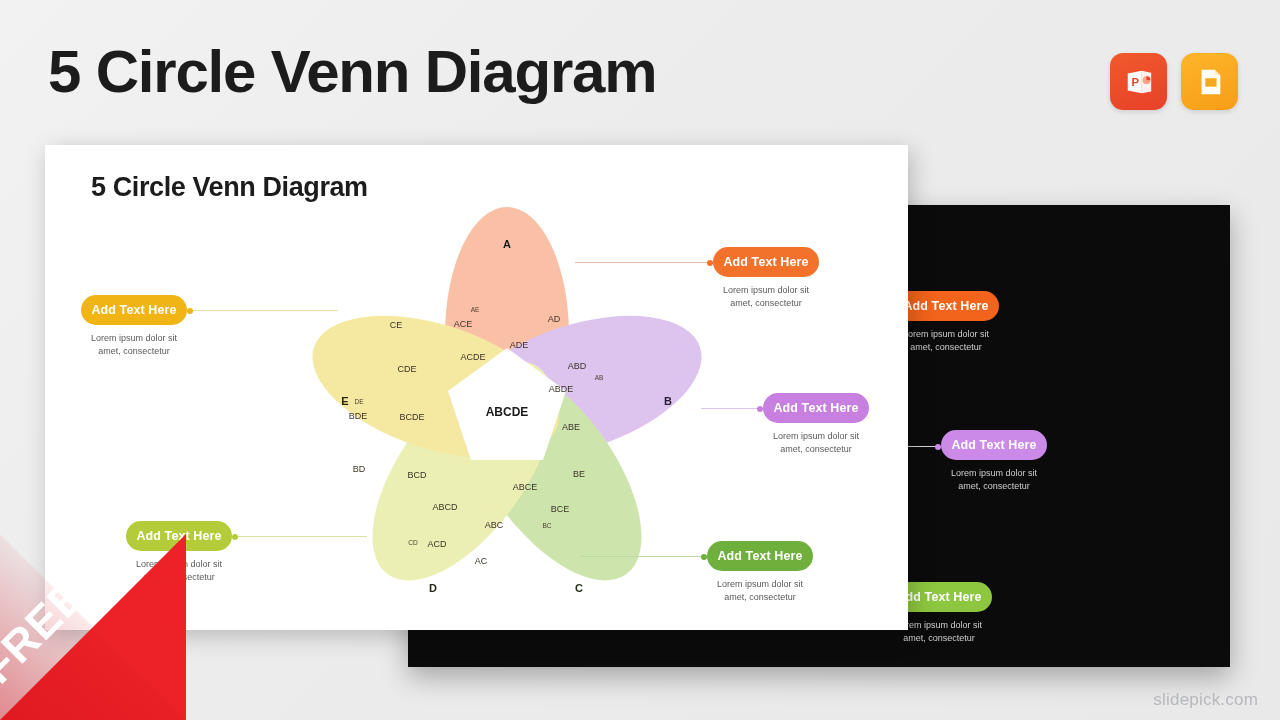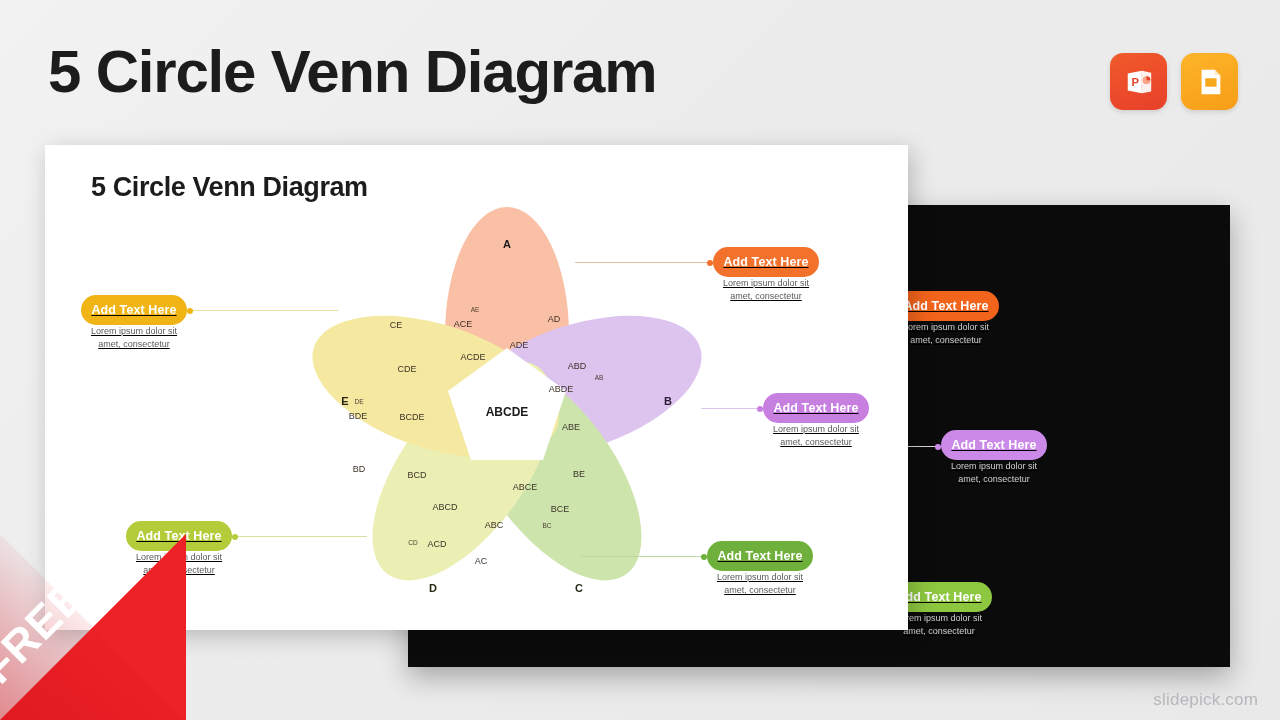--- a/index.html
+++ b/index.html
@@ -76,37 +76,38 @@
   .rg { font-size: 9px; font-weight: 400; fill: #3c3228; }
   .rg-sm { font-size: 6.5px; font-weight: 400; fill: #4a3b2e; }
   .rg-core { font-size: 12px; font-weight: 700; fill: #1b1b1b; }
 
   
   #venn-dark .rg { fill: #cfc6bc; }
   #venn-dark .rg-sm { fill: #bdb2a7; }
   #venn-dark .rg-core { fill: #f2f2f2; }
 
   
-  .callout { position: absolute; text-decoration: underline; }
+  .callout { position: absolute; }
   .pill {
     border-radius: 999px;
     color: #fff;
     font-size: 12.5px;
     font-weight: 700;
     display: flex; align-items: center; justify-content: center;
     white-space: nowrap;
     letter-spacing: .1px;
   }
   .pill-lg { width: 106px; height: 30px; }
   .pill-dk { width: 106px; height: 30px; }
   .sub {
     font-size: 9px;
     line-height: 1.45;
     text-align: center;
     color: #5a5a5a;
+    margin-top: 7px;
     white-space: pre-line;
   }
   .sub-dk { color: #cfcfcf; }
 
   .leader {
     position: absolute;
     height: 1px;
   }
   .leader-dot {
     position: absolute;

